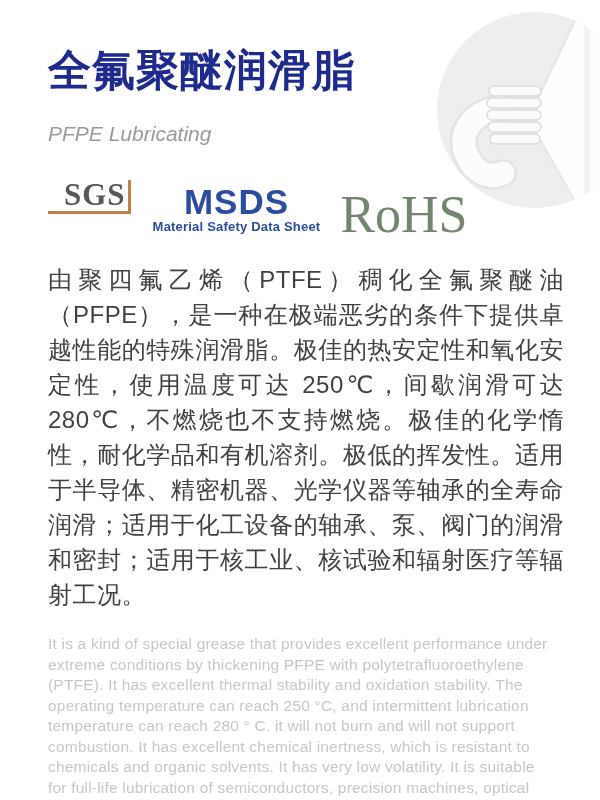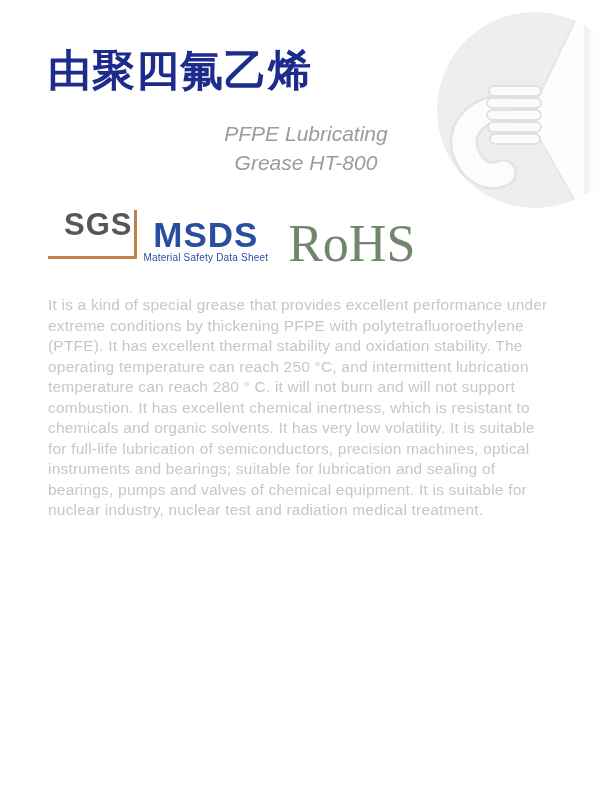--- a/index.html
+++ b/index.html
@@ -20,46 +20,46 @@
     letter-spacing:1px;
   }
   .title .cn{font-size:43px;display:block;}
   .title .model{font-size:46px;display:block;letter-spacing:2px;}
   .subtitle{
     margin-top:22px;
     font-style:italic;
     color:#9b9b9b;
     font-size:21px;
     line-height:29px;
-    text-align:center;
   }
   
   .logos{
     margin-top:34px;
     height:62px;
     display:flex;
     align-items:flex-end;
   }
   .logo-sgs{
     border-bottom:3px solid #c08048;
     border-right:3px solid #c08048;
-    padding:0 2px 16px 16px;
-    margin-bottom:14px;
+    padding:0 2px 1px 16px;
+    margin-bottom:30px;
+    font-family:Liberation Serif, serif;
   }
   .logo-sgs .sgs-text{
     font-size:31px;font-weight:800;color:#57575b;letter-spacing:1px;line-height:30px;
   }
   .logo-msds{
-    margin-left:6px;margin-bottom:10px;text-align:center;
+    margin-left:22px;margin-bottom:10px;text-align:center;
   }
   .logo-msds .msds-text{
     display:block;font-size:35px;font-weight:800;color:#2b4da0;line-height:32px;letter-spacing:1px;
   }
   .logo-msds .msds-tagline{
-    display:block;font-size:10px;font-weight:400;color:#2b4da0;letter-spacing:.2px;margin-top:1px;
+    display:block;font-size:13px;font-weight:700;color:#2b4da0;letter-spacing:.2px;margin-top:1px;
   }
   .logo-rohs{
     margin-left:20px;margin-bottom:10px;
     font-family:"Liberation Serif","DejaVu Serif",serif;
     font-size:52px;color:#70876c;line-height:38px;
   }
   
   .desc-cn{
     margin:18px 0 0 0;
     width:516px;
@@ -106,37 +106,37 @@
         <rect x="51" y="110" width="53" height="10" rx="5"></rect>
         <rect x="53" y="122" width="50" height="10" rx="5"></rect>
       </g>
     </g>
   </svg>
 </div>
 
 <div class="content">
 
   <h1 class="title">
-    <span class="cn">由聚四氟乙烯</span>
+    <span class="cn">全氟聚醚润滑脂</span>
   </h1>
 
   <div class="subtitle">
     <span>PFPE Lubricating</span><br>
-    <span>Grease HT-800</span>
   </div>
 
   <div class="logos">
     <div class="logo-sgs">
       <span class="sgs-text">SGS</span>
     </div>
     <div class="logo-msds">
       <span class="msds-text">MSDS</span>
       <span class="msds-tagline">Material Safety Data Sheet</span>
     </div>
     <div class="logo-rohs">
       <span>RoHS</span>
     </div>
   </div>
 
+  <p class="desc-cn">由聚四氟乙烯（PTFE）稠化全氟聚醚油（PFPE），是一种在极端恶劣的条件下提供卓越性能的特殊润滑脂。极佳的热安定性和氧化安定性，使用温度可达 250℃，间歇润滑可达 280℃，不燃烧也不支持燃烧。极佳的化学惰性，耐化学品和有机溶剂。极低的挥发性。适用于半导体、精密机器、光学仪器等轴承的全寿命润滑；适用于化工设备的轴承、泵、阀门的润滑和密封；适用于核工业、核试验和辐射医疗等辐射工况。</p>
 
   <p class="desc-en">It is a kind of special grease that provides excellent performance under extreme conditions by thickening PFPE with polytetrafluoroethylene (PTFE). It has excellent thermal stability and oxidation stability. The operating temperature can reach 250 °C, and intermittent lubrication temperature can reach 280 ° C. it will not burn and will not support combustion. It has excellent chemical inertness, which is resistant to chemicals and organic solvents. It has very low volatility. It is suitable for full-life lubrication of semiconductors, precision machines, optical instruments and bearings; suitable for lubrication and sealing of bearings, pumps and valves of chemical equipment. It is suitable for nuclear industry, nuclear test and radiation medical treatment.</p>
 
 </div>
 
 </body></html>

